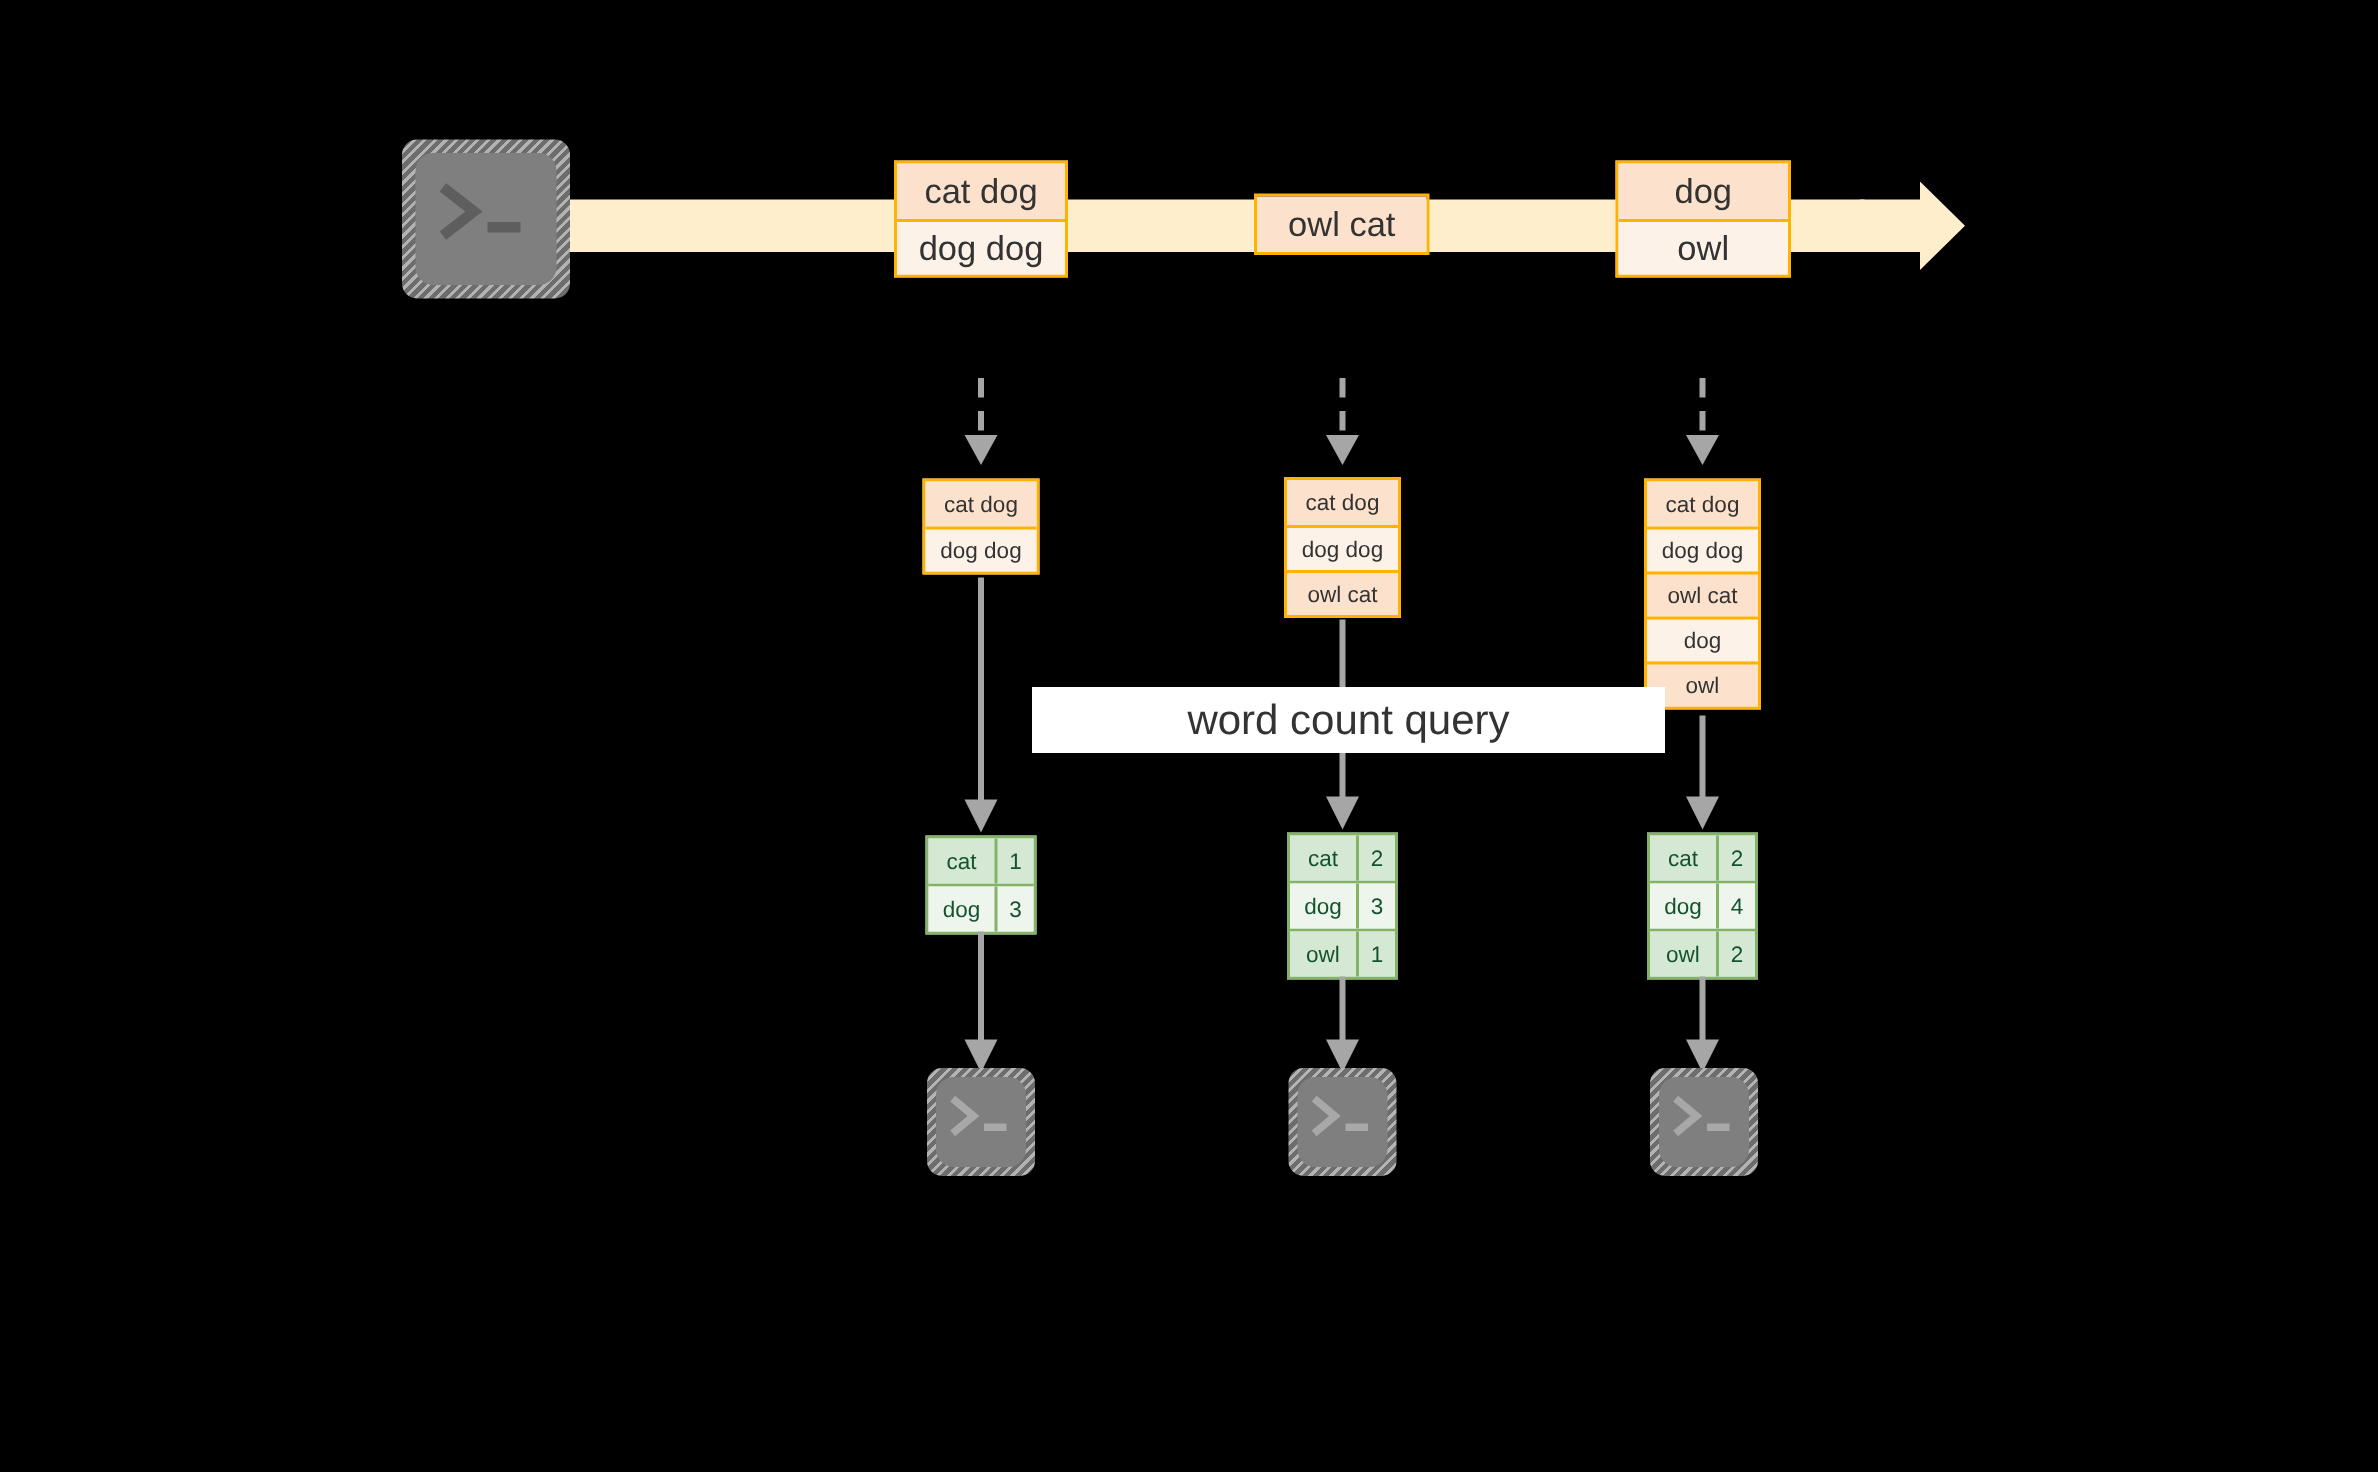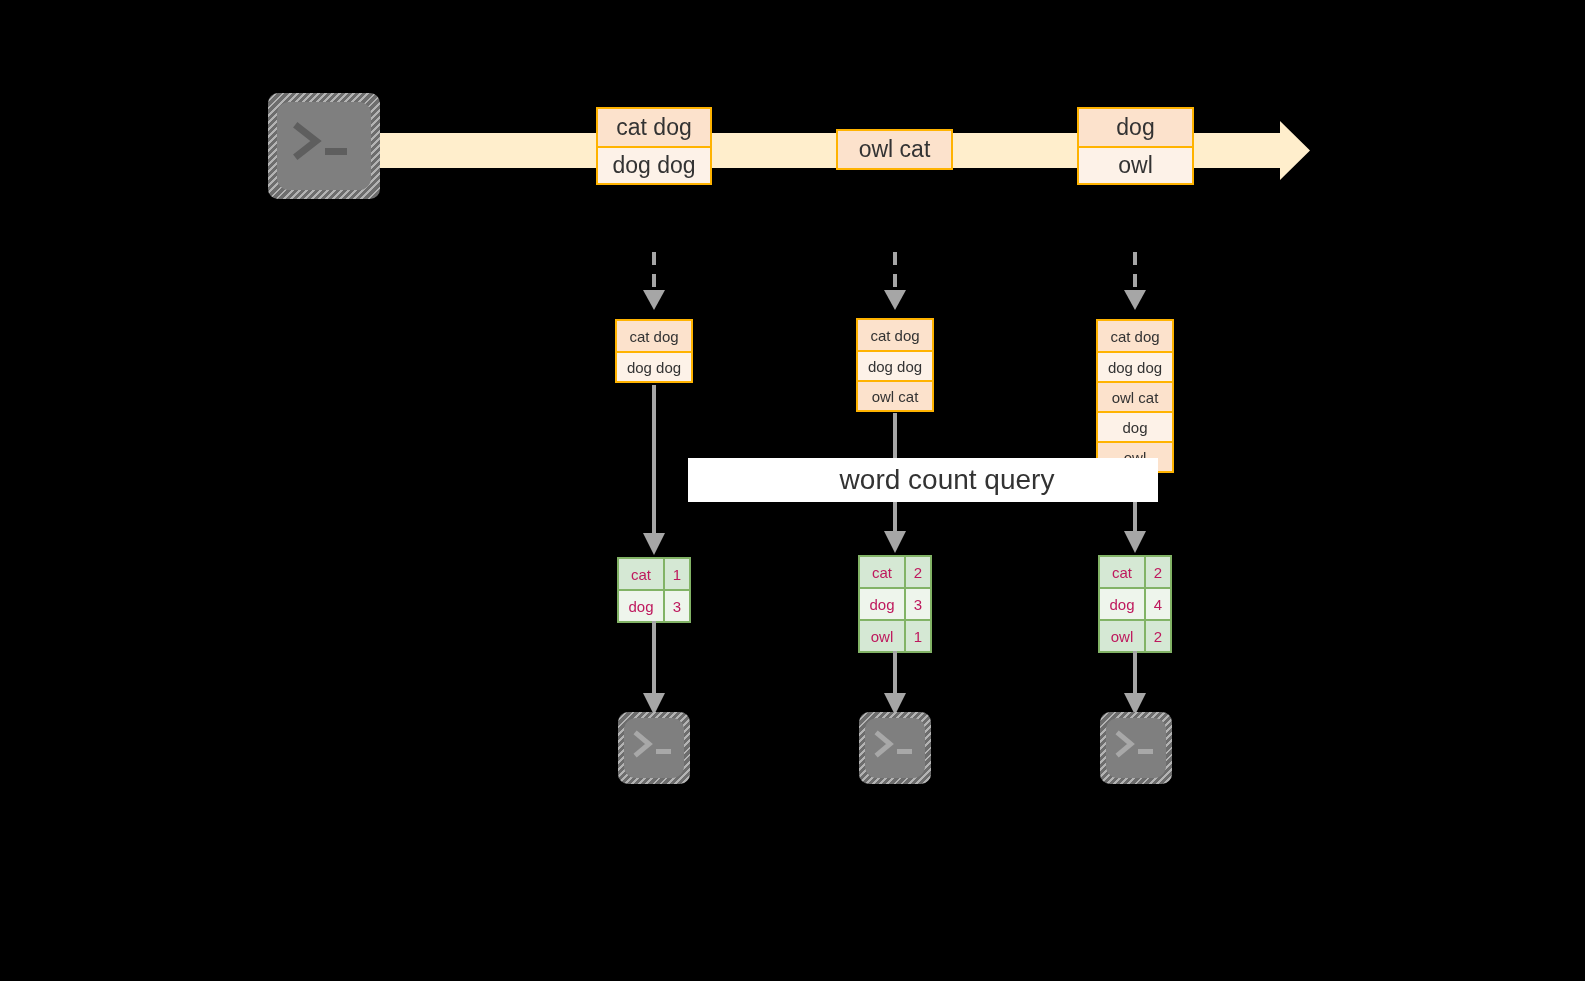--- a/index.html
+++ b/index.html
@@ -91,21 +91,21 @@
     display: flex;
     height: 30px;
   }
   .restable .trow + .trow { border-top: 2px solid #82B366; }
   .restable .tcell {
     box-sizing: border-box;
     display: flex;
     align-items: center;
     justify-content: center;
     font-size: 15px;
-    color: #be185d;
+    color: #14532d;
   }
   .restable .tcell.word { width: 44px; }
   .restable .tcell.count { width: 26px; border-left: 2px solid #82B366; }
   .restable .trow.shade-a .tcell { background: #D5E8D4; }
   .restable .trow.shade-b .tcell { background: #EEF5EC; }
 
   
   .conn {
     position: absolute;
     overflow: visible;
@@ -115,21 +115,20 @@
   .query-label {
     position: absolute;
     left: 688px;
     top: 458px;
     width: 422px;
     height: 44px;
     background: #FFFFFF;
     display: flex;
     align-items: center;
     justify-content: center;
-    padding-left: 48px;
   }
   .query-label span {
     font-size: 28px;
     color: #333333;
     white-space: nowrap;
   }
 </style>
 </head>
 <body>
 

